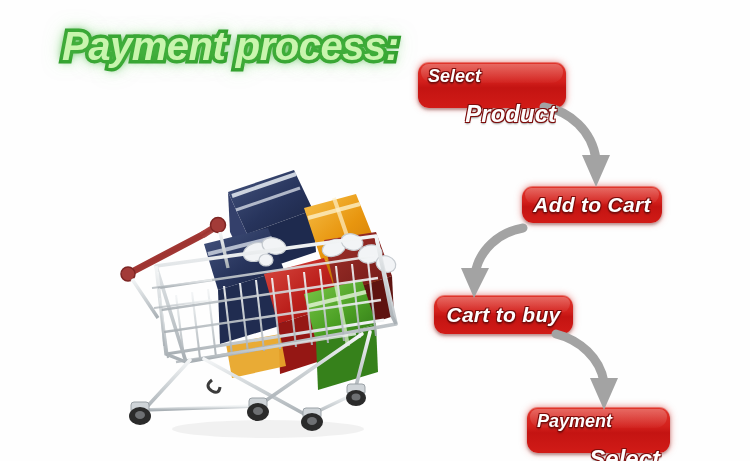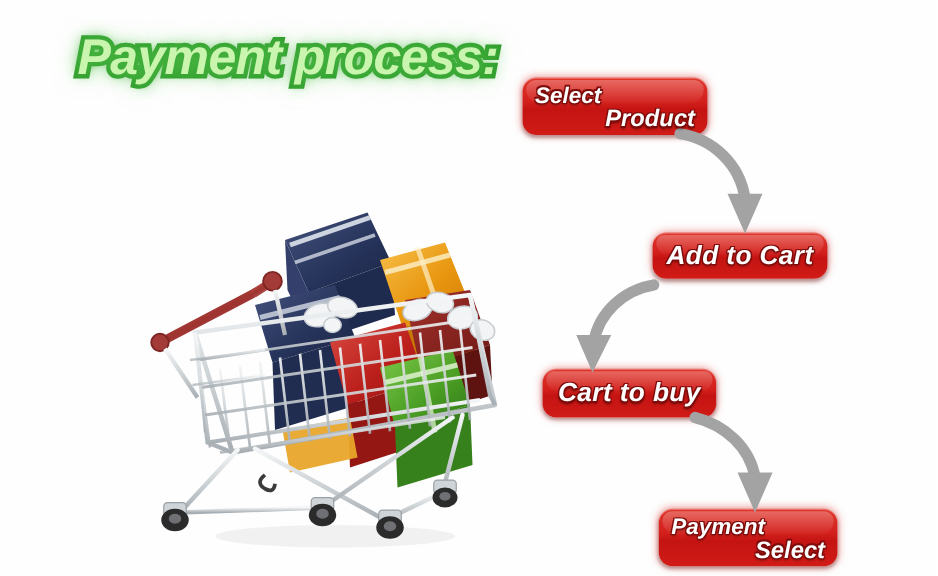--- a/index.html
+++ b/index.html
@@ -84,21 +84,21 @@
 
   
   .btn.single {
     display:flex; align-items:center; justify-content:center;
     font-size: 21px;
     letter-spacing: 0.3px;
   }
   
   .btn.stagger { padding: 5px 10px 6px 10px; }
   .btn.stagger .l1 { text-align:left;  font-size: 18px; line-height: 19px; }
-  .btn.stagger .l2 { text-align:right; font-size: 19px; line-height: 20px; }
+  .btn.stagger .l2 { text-align:right; font-size: 24px; line-height: 20px; margin-top: 18px; }
 
   #btn-select  { left: 418px; top: 62px;  width: 148px; height: 46px; }
   #btn-add     { left: 522px; top: 186px; width: 140px; height: 37px; }
   #btn-click   { left: 434px; top: 295px; width: 139px; height: 39px; }
   #btn-confirm { left: 527px; top: 407px; width: 143px; height: 46px; }
 
   
   .arrow { position: absolute; }
   .arrow svg { display:block; overflow:visible; }
   #arrow-1 { left: 540px; top: 101px; }

